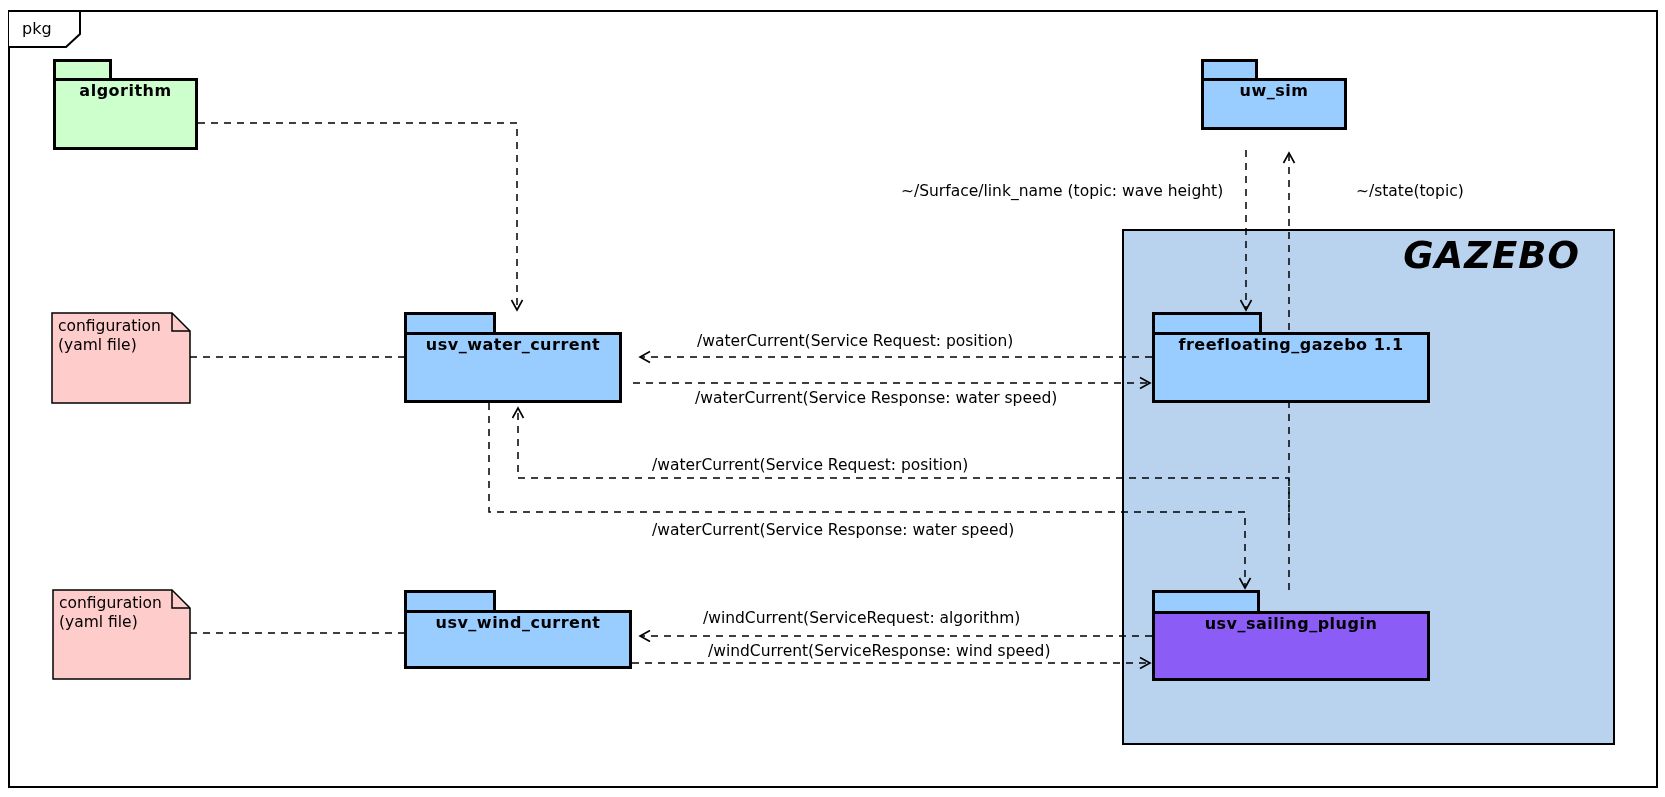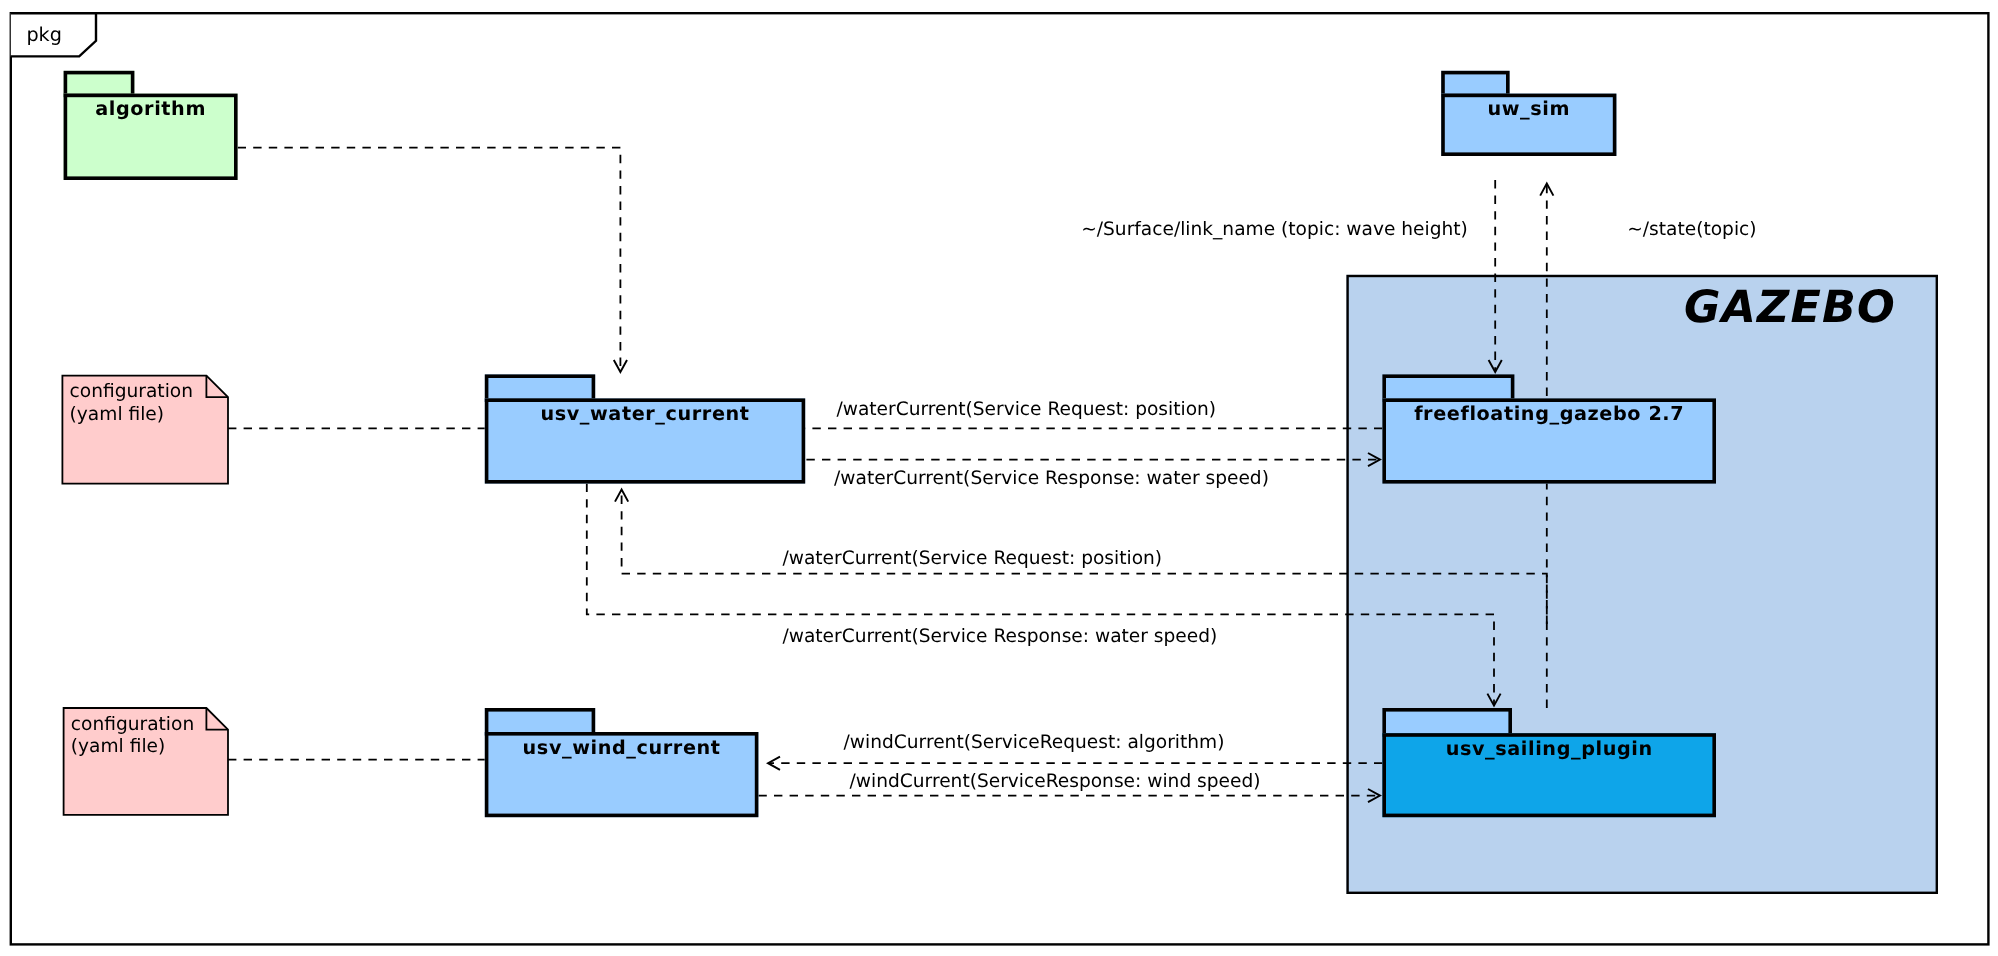--- a/index.html
+++ b/index.html
@@ -67,36 +67,36 @@
   <div class="pkg-body" style="left: 53px; top: 78px; width: 145px; height: 72px; background-color: rgb(204, 255, 204);">
     <span class="pkg-label">algorithm</span>
   </div>
 
   <div class="pkg-tab" style="left: 1201px; top: 59px; width: 57px; height: 22px; background-color: rgb(153, 204, 255);"></div>
   <div class="pkg-body" style="left: 1201px; top: 78px; width: 146px; height: 52px; background-color: rgb(153, 204, 255); text-align: center;">
     <span class="pkg-label">uw_sim</span>
   </div>
 
   <div class="pkg-tab" style="left: 404px; top: 312px; width: 92px; height: 23px; background-color: rgb(153, 204, 255);"></div>
-  <div class="pkg-body" style="left: 404px; top: 332px; width: 267px; height: 71px; background-color: rgb(153, 204, 255);">
+  <div class="pkg-body" style="left: 404px; top: 332px; width: 218px; height: 71px; background-color: rgb(153, 204, 255);">
     <span class="pkg-label">usv_water_current</span>
   </div>
 
   <div class="pkg-tab" style="left: 404px; top: 590px; width: 92px; height: 23px; background-color: rgb(153, 204, 255);"></div>
-  <div class="pkg-body" style="left: 404px; top: 610px; width: 228px; height: 71px; background-color: rgb(153, 204, 255);">
+  <div class="pkg-body" style="left: 404px; top: 610px; width: 228px; height: 59px; background-color: rgb(153, 204, 255);">
     <span class="pkg-label">usv_wind_current</span>
   </div>
 
   <div class="pkg-tab" style="left: 1152px; top: 312px; width: 110px; height: 23px; background-color: rgb(153, 204, 255);"></div>
   <div class="pkg-body" style="left: 1152px; top: 332px; width: 278px; height: 71px; background-color: rgb(153, 204, 255);">
-    <span class="pkg-label">freefloating_gazebo 2.7</span>
+    <span class="pkg-label">freefloating_gazebo 1.1</span>
   </div>
 
   <div class="pkg-tab" style="left: 1152px; top: 590px; width: 108px; height: 24px; background-color: rgb(153, 204, 255);"></div>
-  <div class="pkg-body" style="left: 1152px; top: 611px; width: 278px; height: 70px; background-color: #0ea5e9;">
+  <div class="pkg-body" style="left: 1152px; top: 611px; width: 278px; height: 70px; background-color: #8b5cf6;">
     <span class="pkg-label">usv_sailing_plugin</span>
   </div>
 
   <div class="edge-label" style="left:901px;top:182px;">~/Surface/link_name (topic: wave height)</div>
   <div class="edge-label" style="left:1356px;top:182px;">~/state(topic)</div>
   <div class="edge-label" style="left:697px;top:332px;">/waterCurrent(Service Request: position)</div>
   <div class="edge-label" style="left:695px;top:389px;">/waterCurrent(Service Response: water speed)</div>
   <div class="edge-label" style="left:652px;top:456px;">/waterCurrent(Service Request: position)</div>
   <div class="edge-label" style="left:652px;top:521px;">/waterCurrent(Service Response: water speed)</div>
   <div class="edge-label" style="left:703px;top:609px;">/windCurrent(ServiceRequest: algorithm)</div>

